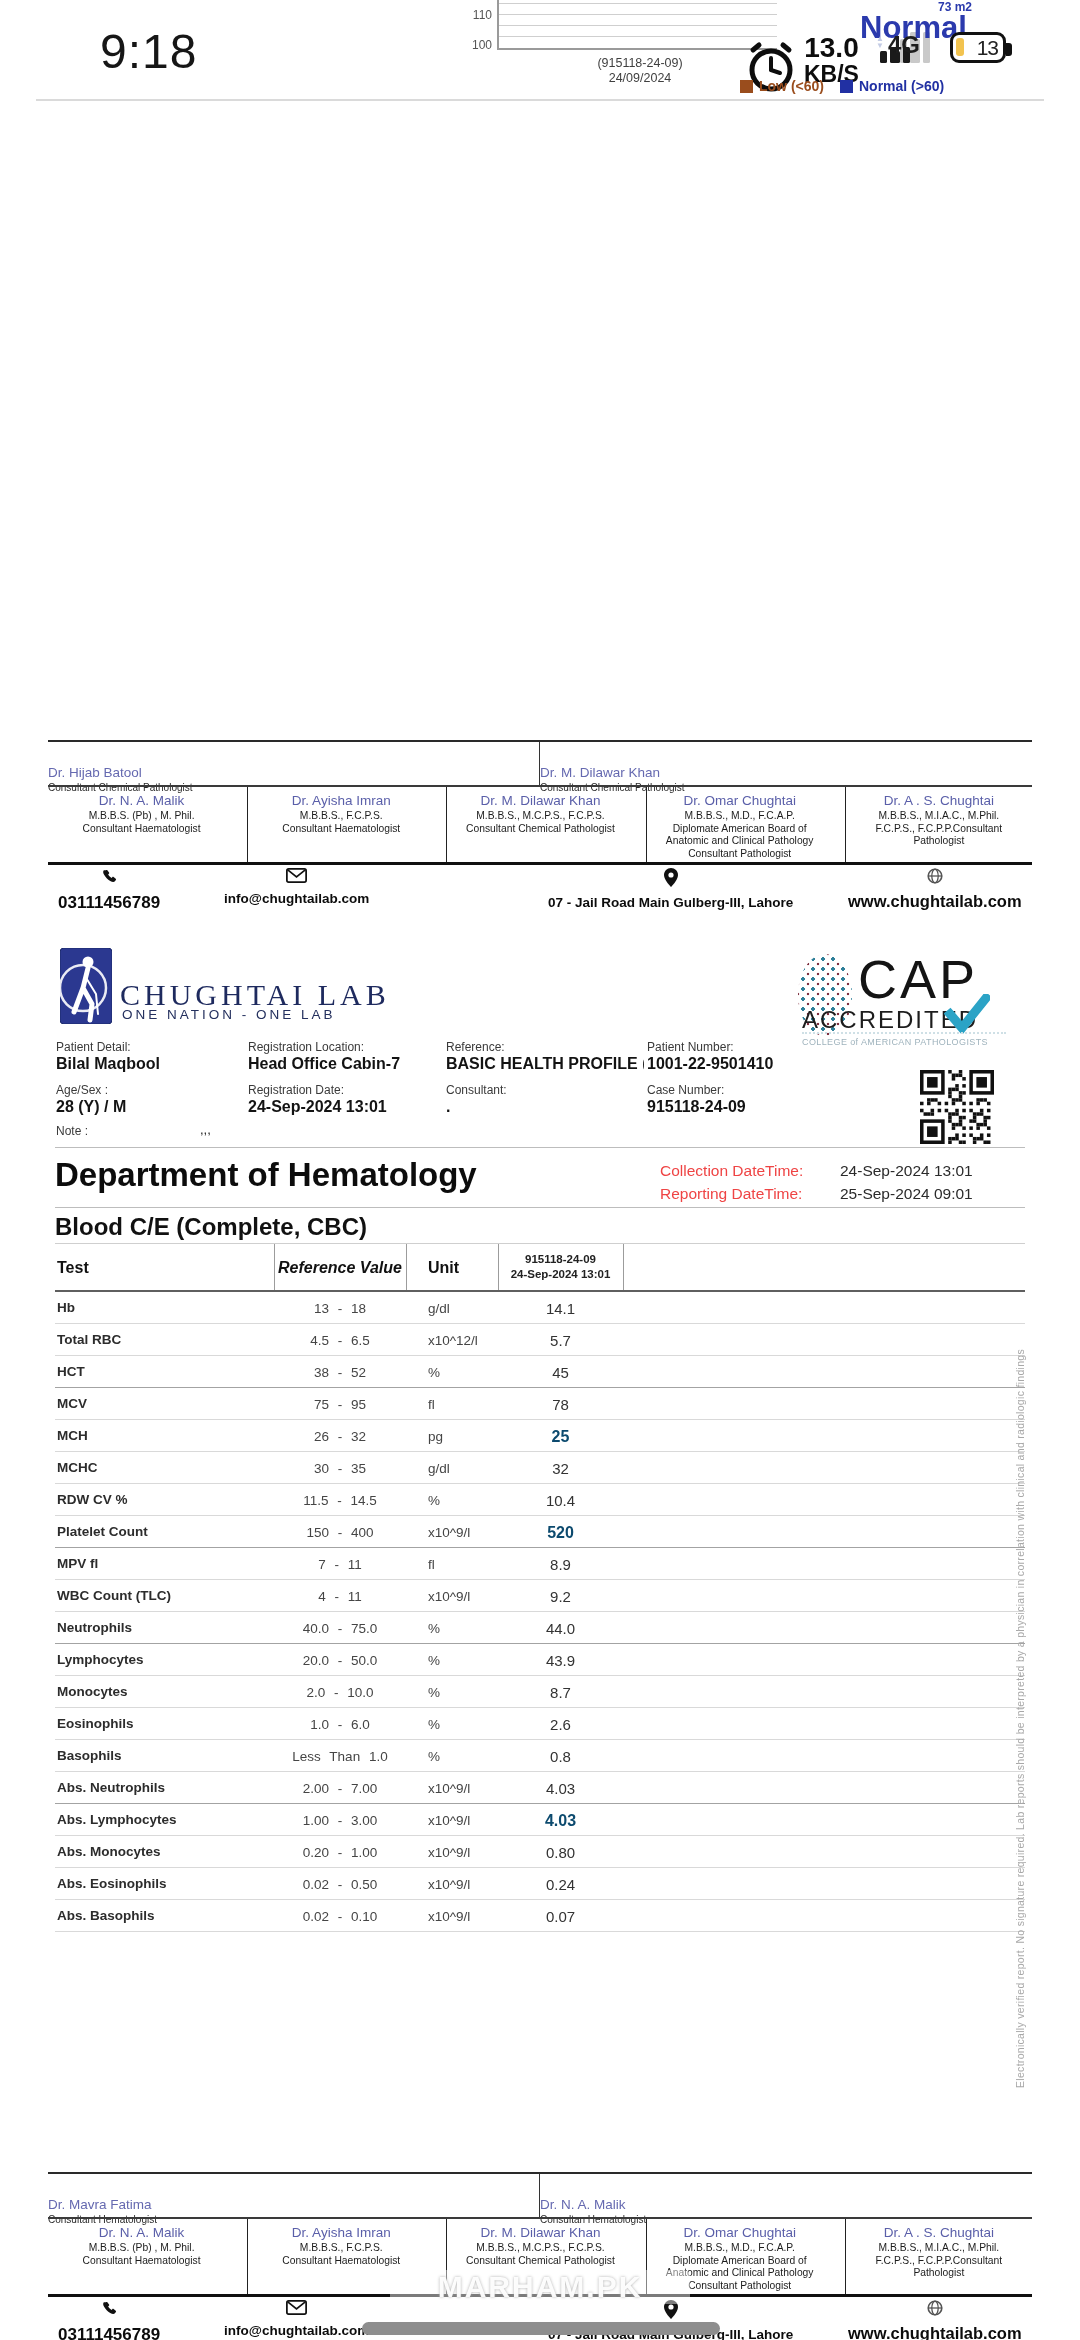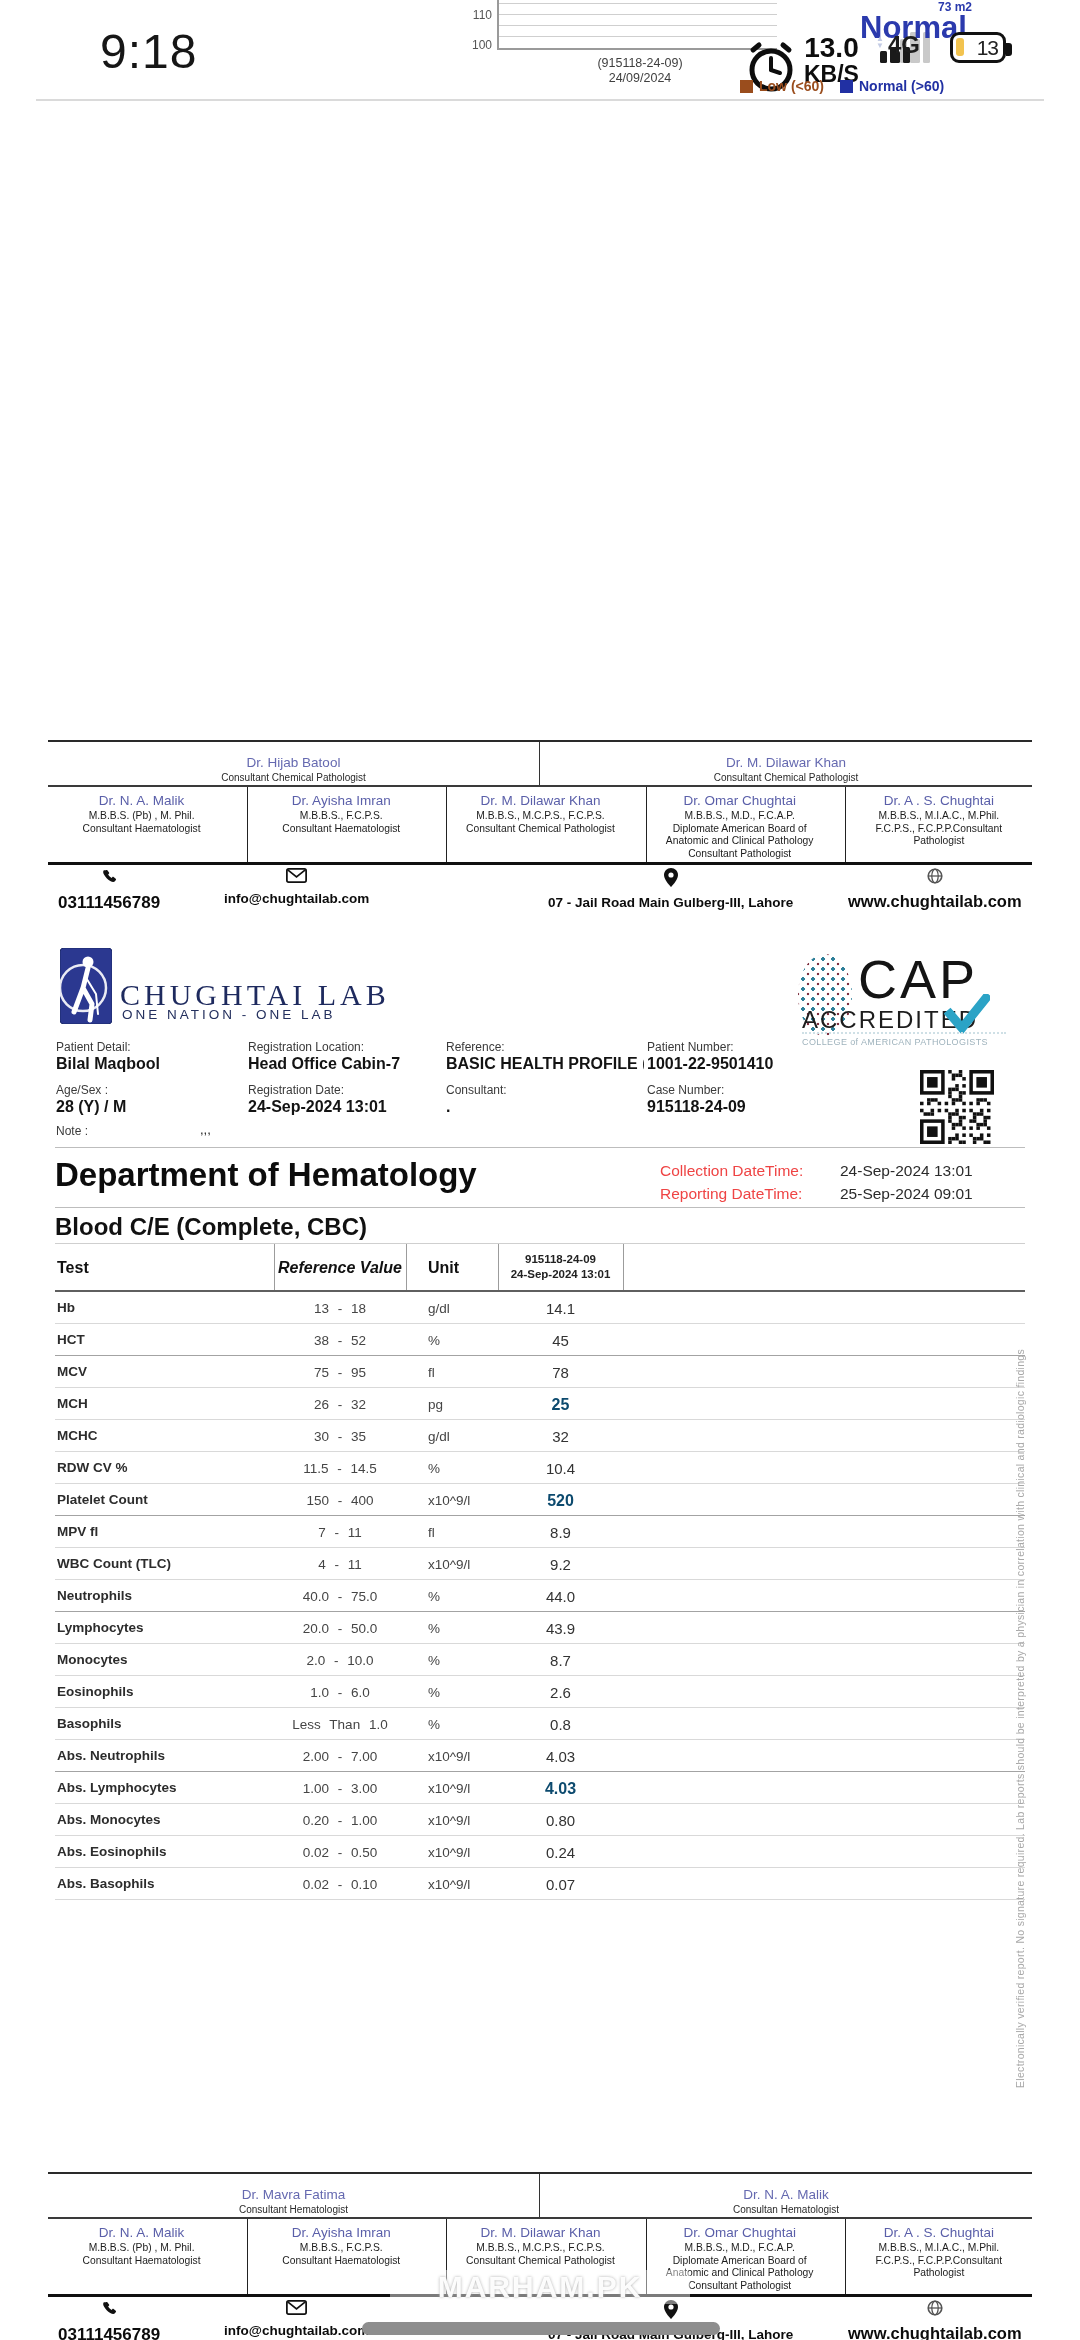--- a/index.html
+++ b/index.html
@@ -31,21 +31,21 @@
   .legend .it { display:flex; align-items:center; gap:6px; }
   .legend .sq { width:13px; height:13px; display:inline-block; }
   .leg-low { color:#9a4d1d; } .leg-low .sq { background:#9a4d1d; }
   .leg-norm { color:#2130a3; } .leg-norm .sq { background:#2130a3; }
   .sb-divider { left:36px; top:99px; width:1008px; height:2px; background:#dadada; }
 
   
   .page-footer { left:48px; width:984px; height:158px; }
   .f-line1 { position:absolute; top:0; left:0; width:100%; height:2px; background:#2a2a2a; }
   .sig-row { position:absolute; top:2px; left:0; width:100%; height:43px; display:flex; }
-  .sig-cell { width:50%; text-align:center; padding-top:13px; }
+  .sig-cell { width:50%; padding-top:23px; }
   .sig-cell:first-child { border-right:1.5px solid #333; }
   .sig-name { font-size:13.5px; color:#6569b0; }
   .sig-title { font-size:10px; color:#2a2a2a; margin-top:2px; }
   .f-line2 { position:absolute; top:45px; left:0; width:100%; height:2px; background:#3a3a3a; }
   .doc-row { position:absolute; top:47px; left:0; width:100%; height:75px; display:flex; }
   .dcol { width:20%; text-align:center; padding:6px 5px 0 5px; }
   .dcol + .dcol { border-left:1.5px solid #222;margin-left:12px; }
   .dname { font-size:13.5px; color:#5a5fa9; margin-bottom:2px; }
   .dline { font-size:10.3px; color:#1c1c1c; line-height:12.5px; }
   .f-line3 { position:absolute; top:122px; left:0; width:100%; height:3px; background:#101010; }
@@ -417,20 +417,26 @@
       <div>24-Sep-2024 13:01</div>
     </div>
   </div>
   <div>
       <div class="trow">
         <div class="c-test">Hb</div>
         <div class="c-ref">13 - 18</div>
         <div class="c-unit">g/dl</div>
         <div class="c-val">14.1</div>
       </div>
+      <div class="trow">
+        <div class="c-test">Total RBC</div>
+        <div class="c-ref">4.5 - 6.5</div>
+        <div class="c-unit">x10^12/l</div>
+        <div class="c-val">5.7</div>
+      </div>
       <div class="trow dark">
         <div class="c-test">HCT</div>
         <div class="c-ref">38 - 52</div>
         <div class="c-unit">%</div>
         <div class="c-val">45</div>
       </div>
       <div class="trow">
         <div class="c-test">MCV</div>
         <div class="c-ref">75 - 95</div>
         <div class="c-unit">fl</div>

